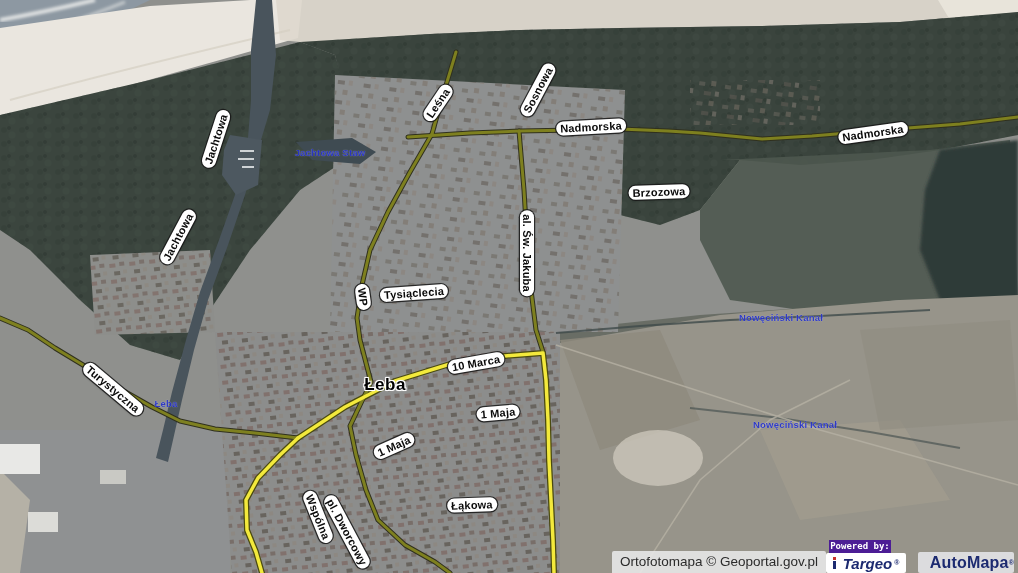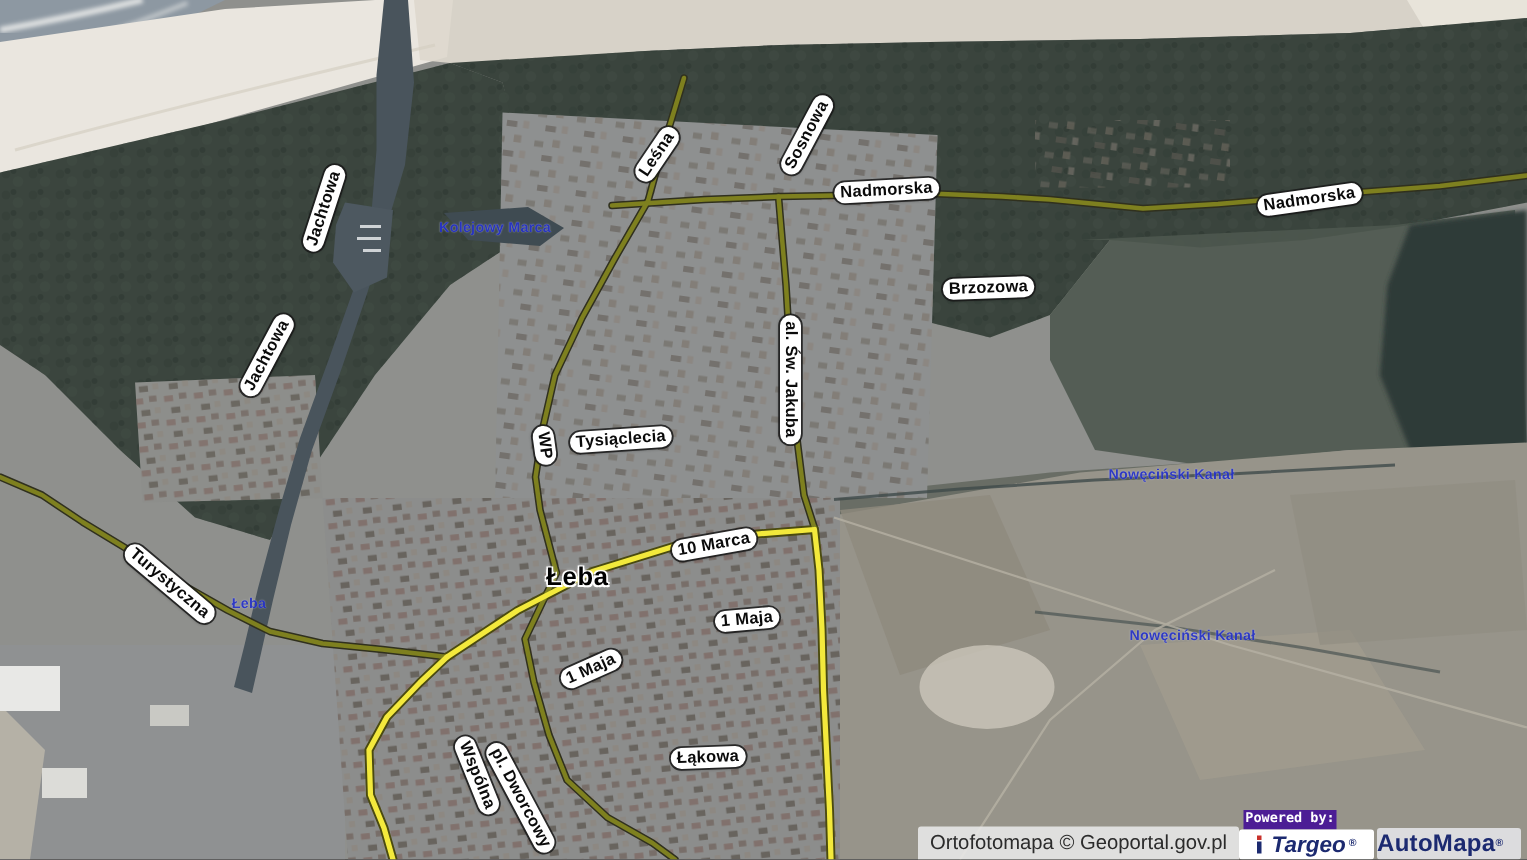--- a/index.html
+++ b/index.html
@@ -15,27 +15,27 @@
         text-shadow:-1px -1px 0 #fff,1px -1px 0 #fff,-1px 1px 0 #fff,1px 1px 0 #fff,0 0 3px #fff;}
   .water{font-size:9.5px;font-weight:bold;color:var(--water-label,#2733c8);
          text-shadow:0 0 1px rgba(225,230,255,.75);opacity:.92;letter-spacing:.2px;}
   
   .attr-ortho{position:absolute;left:612px;top:551px;height:32px;padding:0 8px;
       background:rgba(233,233,233,.88);color:#2b2b2b;font-size:13.5px;line-height:22px;
       border-radius:2px;}
   .powered{position:absolute;left:829px;top:540px;width:62px;height:13px;background:#4c1d95;
       color:#fff;font-family:"DejaVu Sans Mono",monospace;font-size:9px;font-weight:bold;
       line-height:13px;text-align:center;}
-  .logo-targeo{position:absolute;left:826px;top:553px;width:90px;height:20px;background:#fff;
+  .logo-targeo{position:absolute;left:826px;top:553px;width:80px;height:20px;background:#fff;
       border-radius:2px;display:flex;align-items:center;justify-content:center;gap:2px;
       color:var(--logo-navy,#1c2a70);font-weight:bold;font-style:italic;font-size:15px;}
   .logo-targeo sup,.logo-automapa sup{font-size:7px;font-style:normal;vertical-align:super;line-height:0;}
   .logo-automapa{position:absolute;left:918px;top:552px;width:96px;height:21px;
       background:rgba(238,238,243,.8);border-radius:2px;display:flex;align-items:center;
-      justify-content:flex-start;color:var(--logo-navy,#1c2a70);font-weight:bold;font-size:16px;letter-spacing:.2px;}
+      justify-content:flex-end;color:var(--logo-navy,#1c2a70);font-weight:bold;font-size:16px;letter-spacing:.2px;}
   .tg-mark{display:inline-block;width:7px;height:12px;position:relative;margin-right:1px;}
   .tg-mark:before{content:"";position:absolute;left:0;top:0;width:3px;height:3px;background:#c8312b;}
   .tg-mark:after{content:"";position:absolute;left:0;top:4px;width:3px;height:8px;background:#1c2a70;}
 </style>
 </head>
 <body>
 
 <div class="stage">
 
   <svg width="1018" height="573" viewBox="0 0 1018 573">
@@ -165,21 +165,21 @@
       <span class="lbl street" style="left: 363px; top: 297px; --r: 82deg;">WP</span>
       <span class="lbl street" style="left: 414px; top: 293px; --r: -4deg;">Tysiąclecia</span>
       <span class="lbl street" style="left: 113px; top: 389px; --r: 40deg;">Turystyczna</span>
       <span class="lbl street" style="left: 476px; top: 363px; --r: -10deg;">10 Marca</span>
       <span class="lbl street" style="left: 498px; top: 413px; --r: -5deg;">1 Maja</span>
       <span class="lbl street" style="left: 394px; top: 446px; --r: -24deg;">1 Maja</span>
       <span class="lbl street" style="left: 472px; top: 505px; --r: -2deg;">Łąkowa</span>
       <span class="lbl street" style="left: 318px; top: 517px; --r: 68deg;">Wspólna</span>
       <span class="lbl street" style="left: 347px; top: 532px; --r: 62deg;">pl. Dworcowy</span>
       <span class="lbl town" style="left: 385px; top: 385px; --r: 0deg;">Łeba</span>
-      <span class="lbl water" style="left: 330px; top: 152px; --r: 0deg;">Kolejowy Marca</span>
+      <span class="lbl water" style="left: 330px; top: 152px; --r: 0deg;">Jachtowa Staw</span>
       <span class="lbl water" style="left: 166px; top: 403px; --r: 0deg;">Łeba</span>
       <span class="lbl water" style="left: 781px; top: 317px; --r: 0deg;">Nowęciński Kanał</span>
       <span class="lbl water" style="left: 795px; top: 424px; --r: 0deg;">Nowęciński Kanał</span>
     </div>
 
   <div class="attr-ortho">Ortofotomapa © Geoportal.gov.pl</div>
   <div class="powered">Powered by:</div>
   <div class="logo-targeo">
     <span class="tg-mark"></span>
     <span>Targeo</span>

